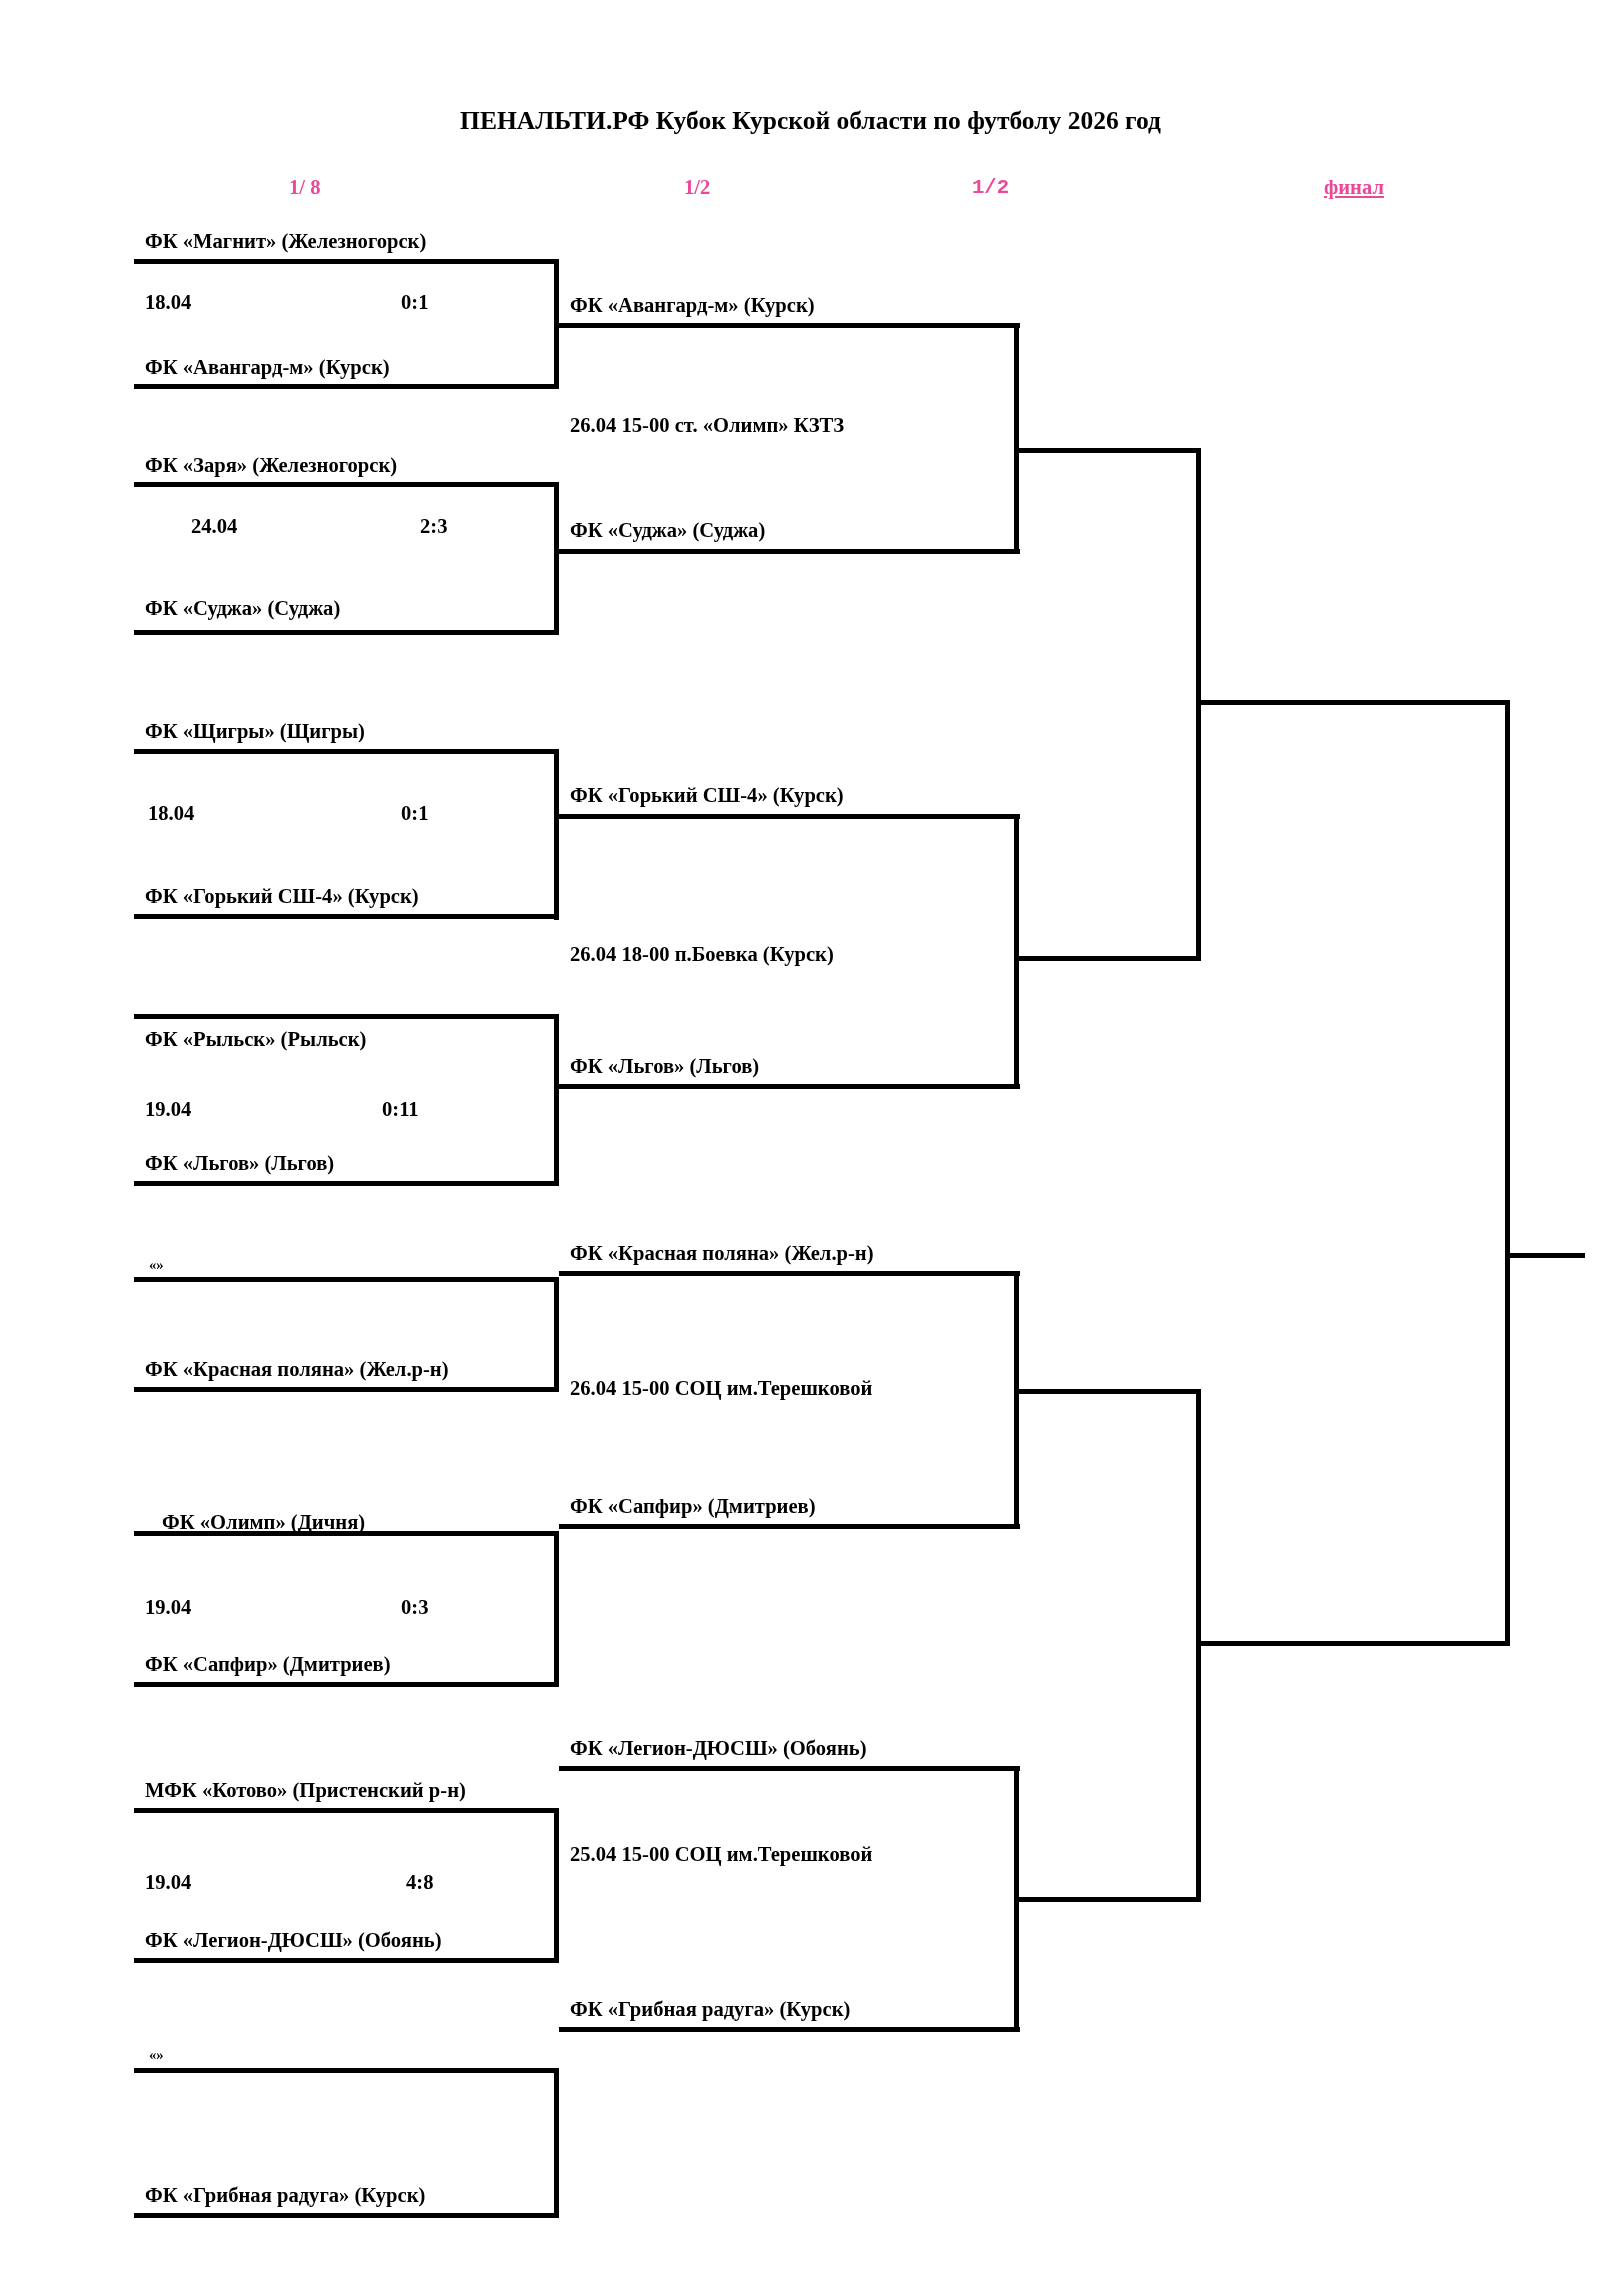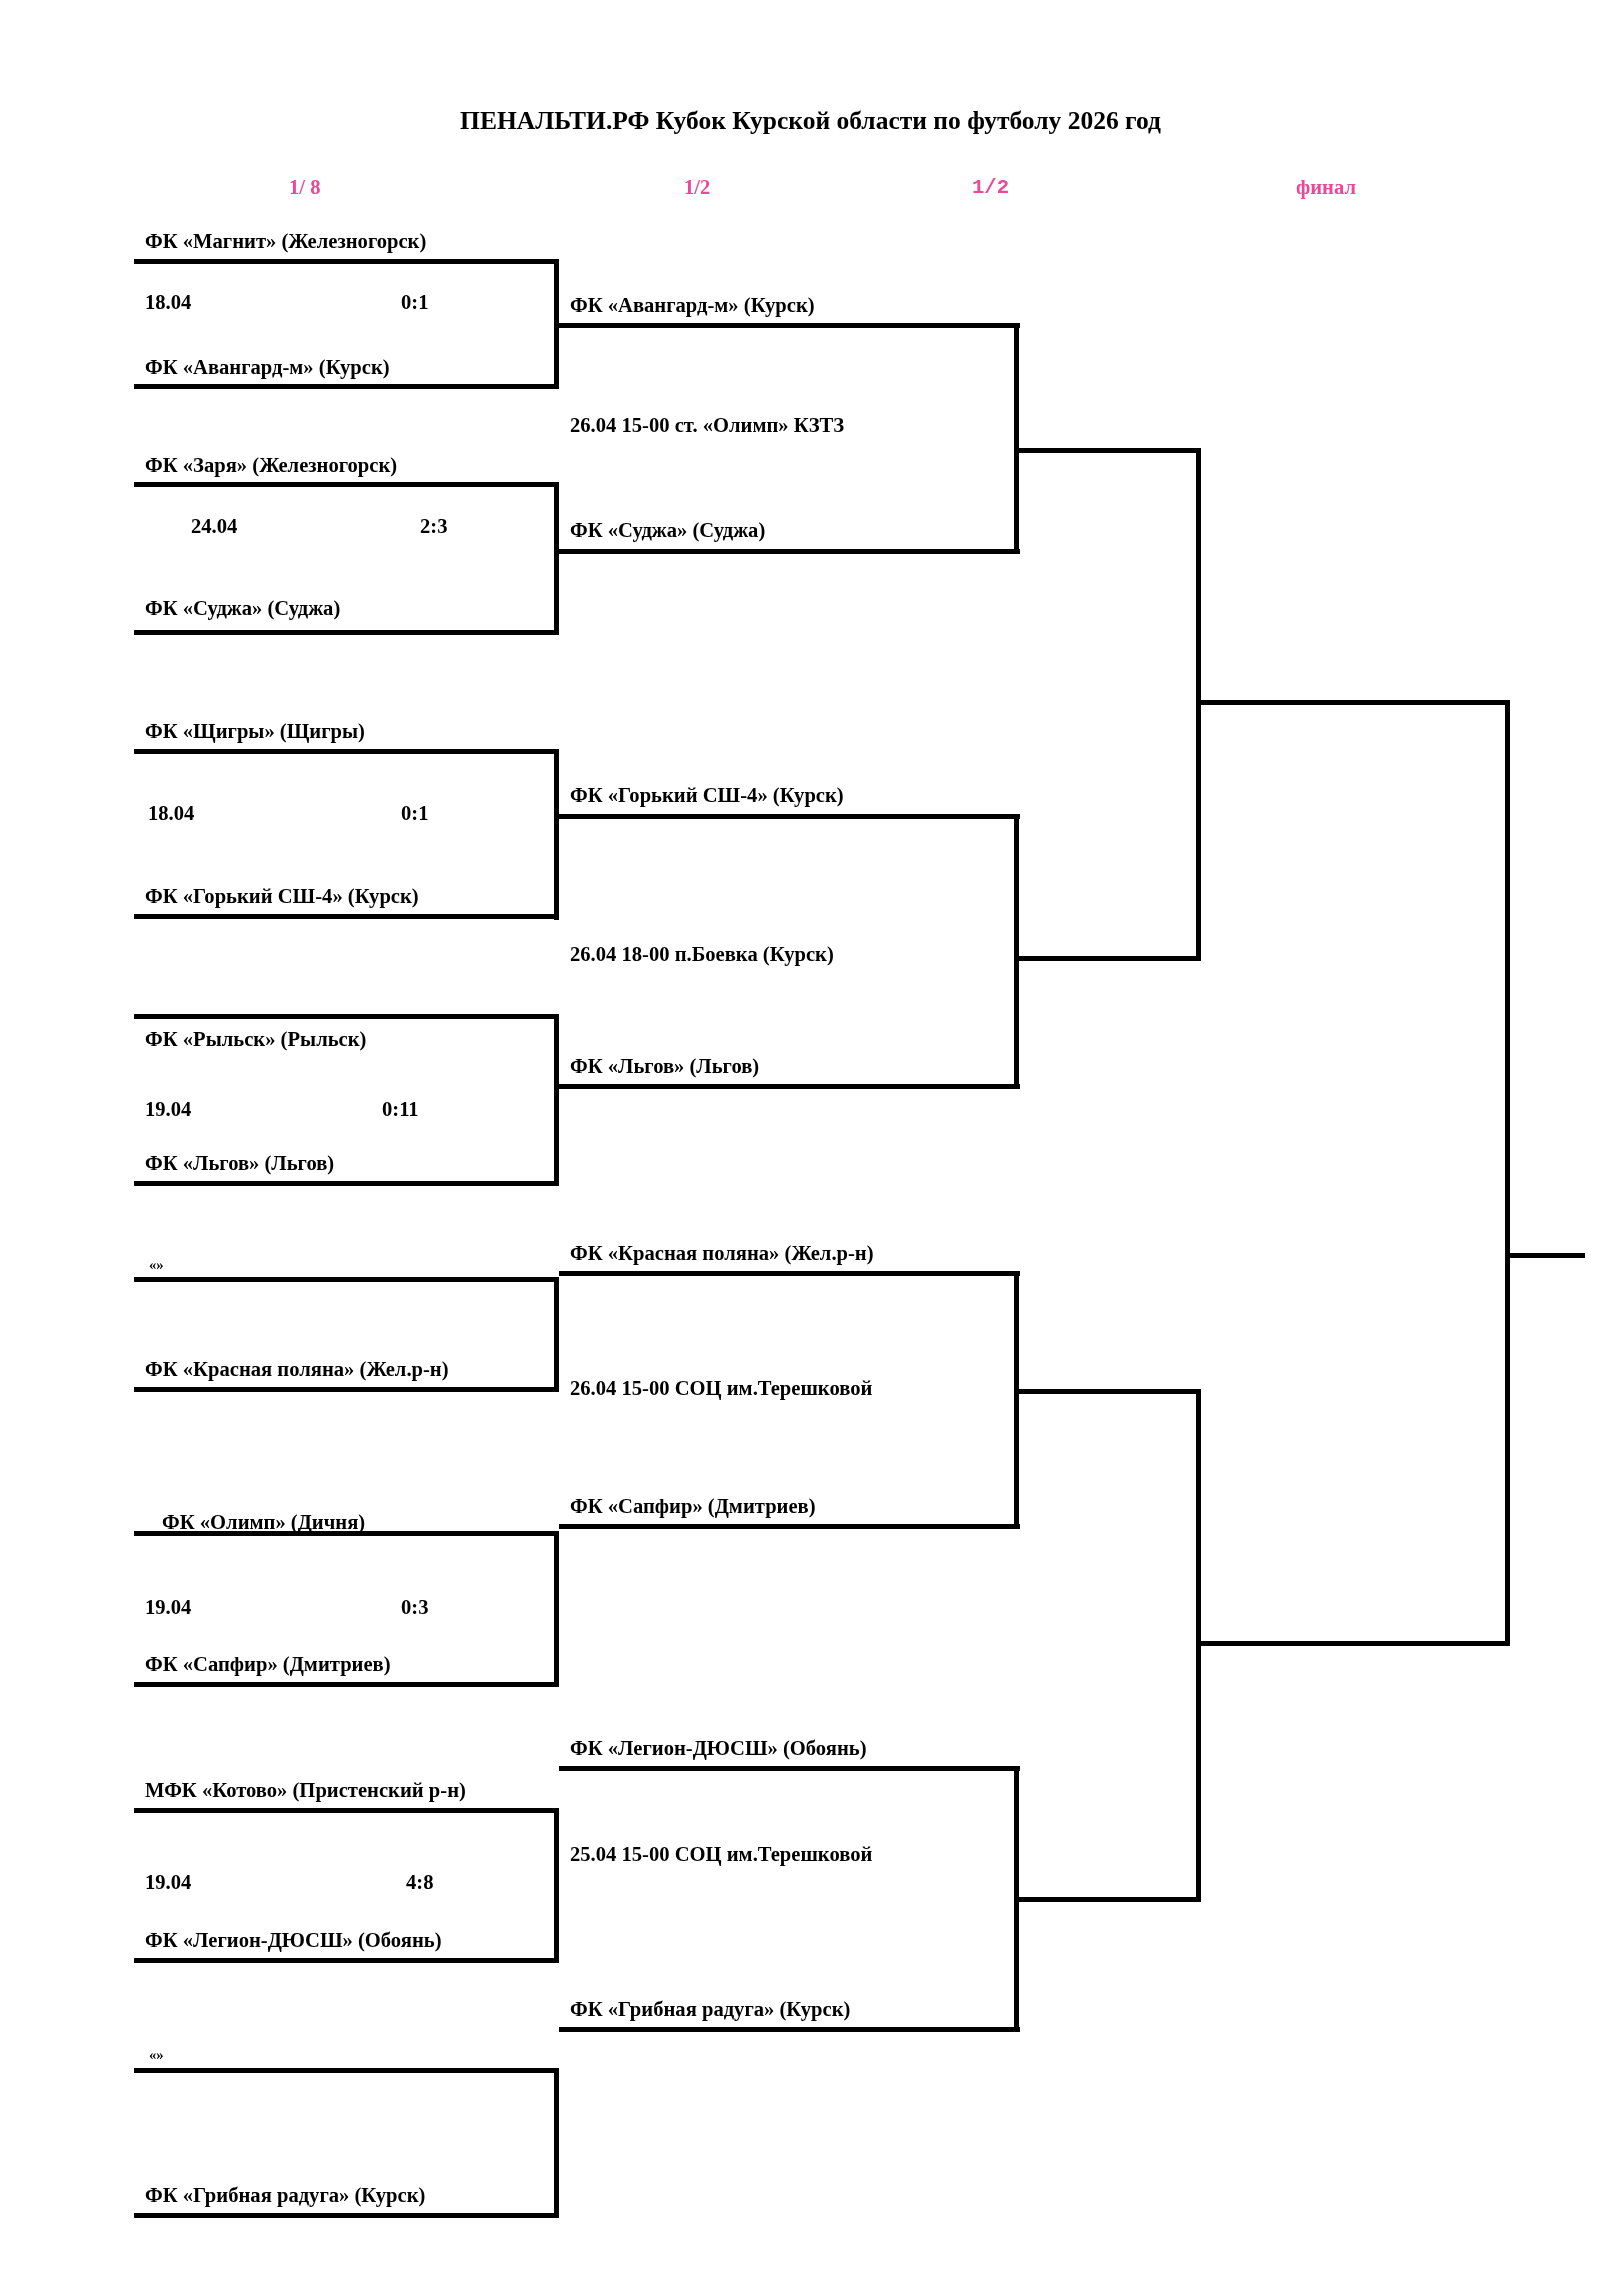--- a/index.html
+++ b/index.html
@@ -64,21 +64,21 @@
 </head>
 <body>
 
 <div id="page">
 
   <div class="title">ПЕНАЛЬТИ.РФ Кубок Курской области по футболу 2026 год</div>
 
   <div class="round-hdr" style="left:289px; top:176px;">1/ 8</div>
   <div class="round-hdr" style="left:684px; top:176px;">1/2</div>
   <div class="round-hdr" style="left:972px; top:176px;font-family:Liberation Mono, monospace;">1/2</div>
-  <div class="round-hdr" style="left:1296px; top:176px;">финал</div>
+  <div class="round-hdr" style="left:1324px; top:176px;text-decoration:underline;">финал</div>
 
   <div class="team" style="left:145px; top:230px;">ФК «Магнит» (Железногорск)</div>
   <div class="hline" style="left:134px; top:259px; width:424px;"></div>
   <div class="meta" style="left:145px; top:291px;">18.04</div>
   <div class="meta" style="left:401px; top:291px;">0:1</div>
   <div class="team" style="left:145px; top:356px;">ФК «Авангард-м» (Курск)</div>
   <div class="hline" style="left:134px; top:384px; width:424px;"></div>
   <div class="vline" style="left:554px; top:259px; height:130px;"></div>
 
   <div class="team" style="left:145px; top:454px;">ФК «Заря» (Железногорск)</div>

